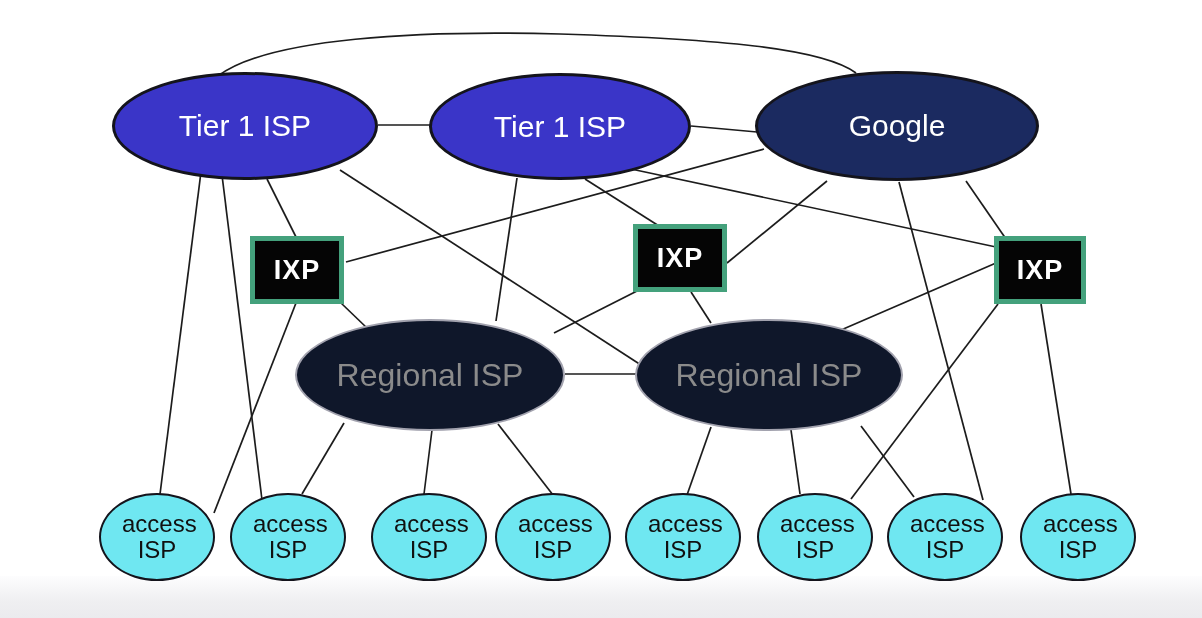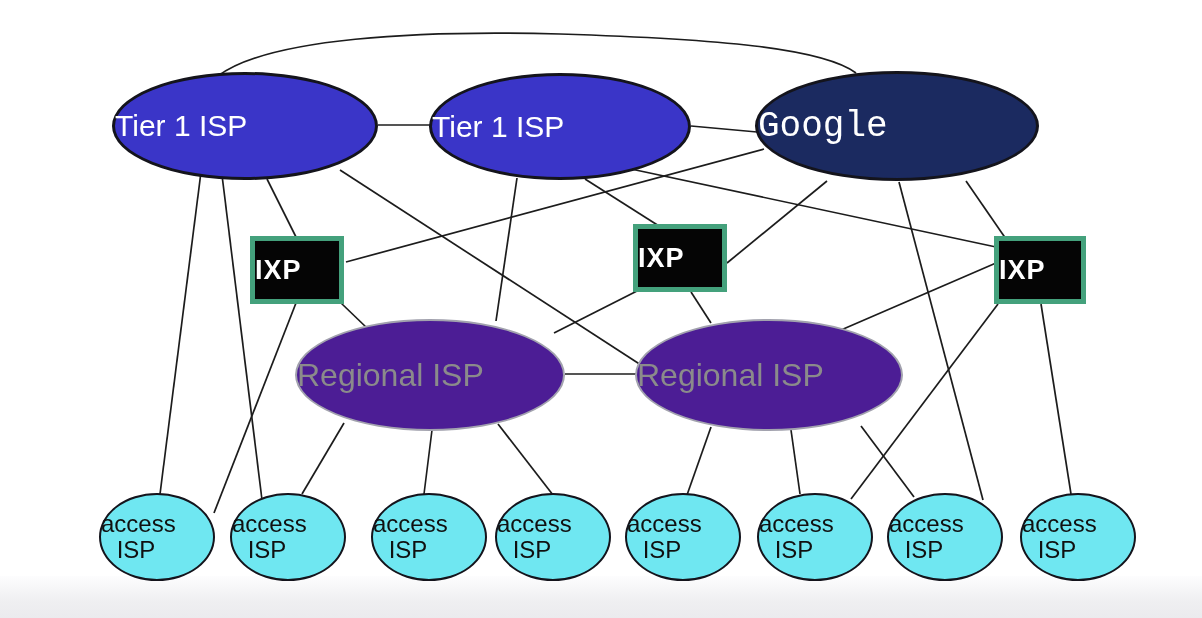--- a/index.html
+++ b/index.html
@@ -15,48 +15,47 @@
     position: absolute;
     left: 0; top: 0;
     width: 1202px; height: 618px;
     z-index: 1;
   }
   .node {
     position: absolute;
     z-index: 2;
     display: flex;
     align-items: center;
-    justify-content: flex-start;
+    justify-content: center;
     text-align: center;
     box-sizing: border-box;
   }
   .ellipse { border-radius: 50%; }
   .tier1 {
     background: #3a35c8;
     border: 3px solid #14141c;
     color: #ffffff;
     font-size: 30px;
   }
   .google {
     background: #1b2a60;
     border: 3px solid #14141c;
     color: #ffffff;
-    font-size: 36px;
-    font-family: Liberation Mono, monospace;
+    font-size: 30px;
   }
   .ixp {
     background: #050505;
     border: 5px solid #44a17c;
     color: #ffffff;
     font-size: 27px;
     font-weight: bold;
     letter-spacing: 1px;
   }
   .regional {
-    background: #4c1d95;
+    background: #0f172a;
     border: 2px solid #a2a2ae;
     color: #8b8b8b;
     font-size: 32px;
   }
   .access {
     background: #6fe7f1;
     border: 2px solid #14141c;
     color: #101010;
     font-size: 24px;
     line-height: 1.1;

